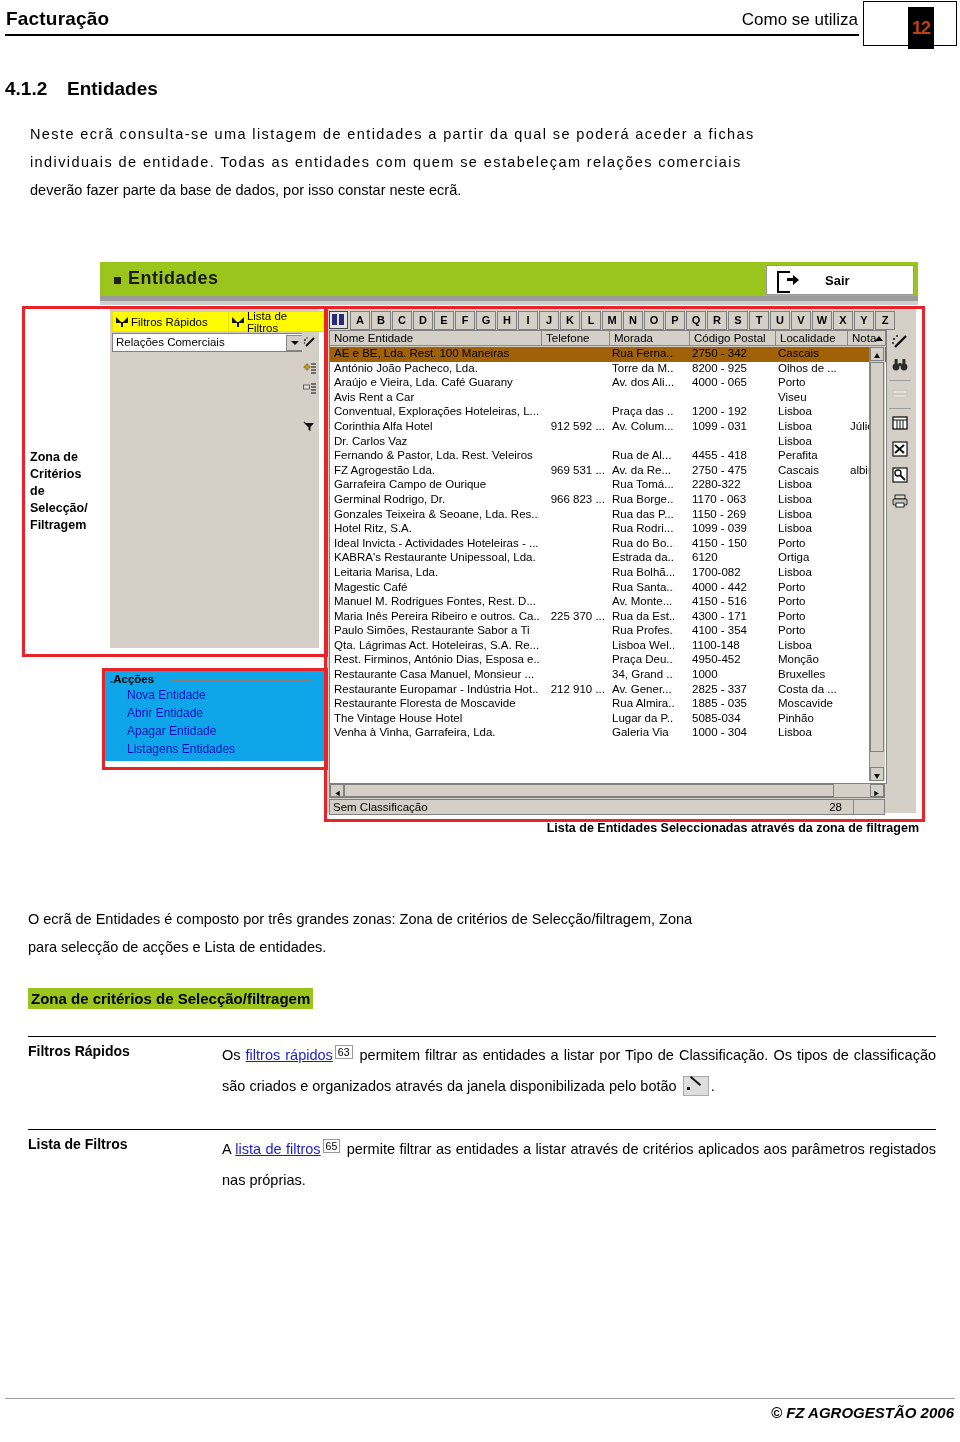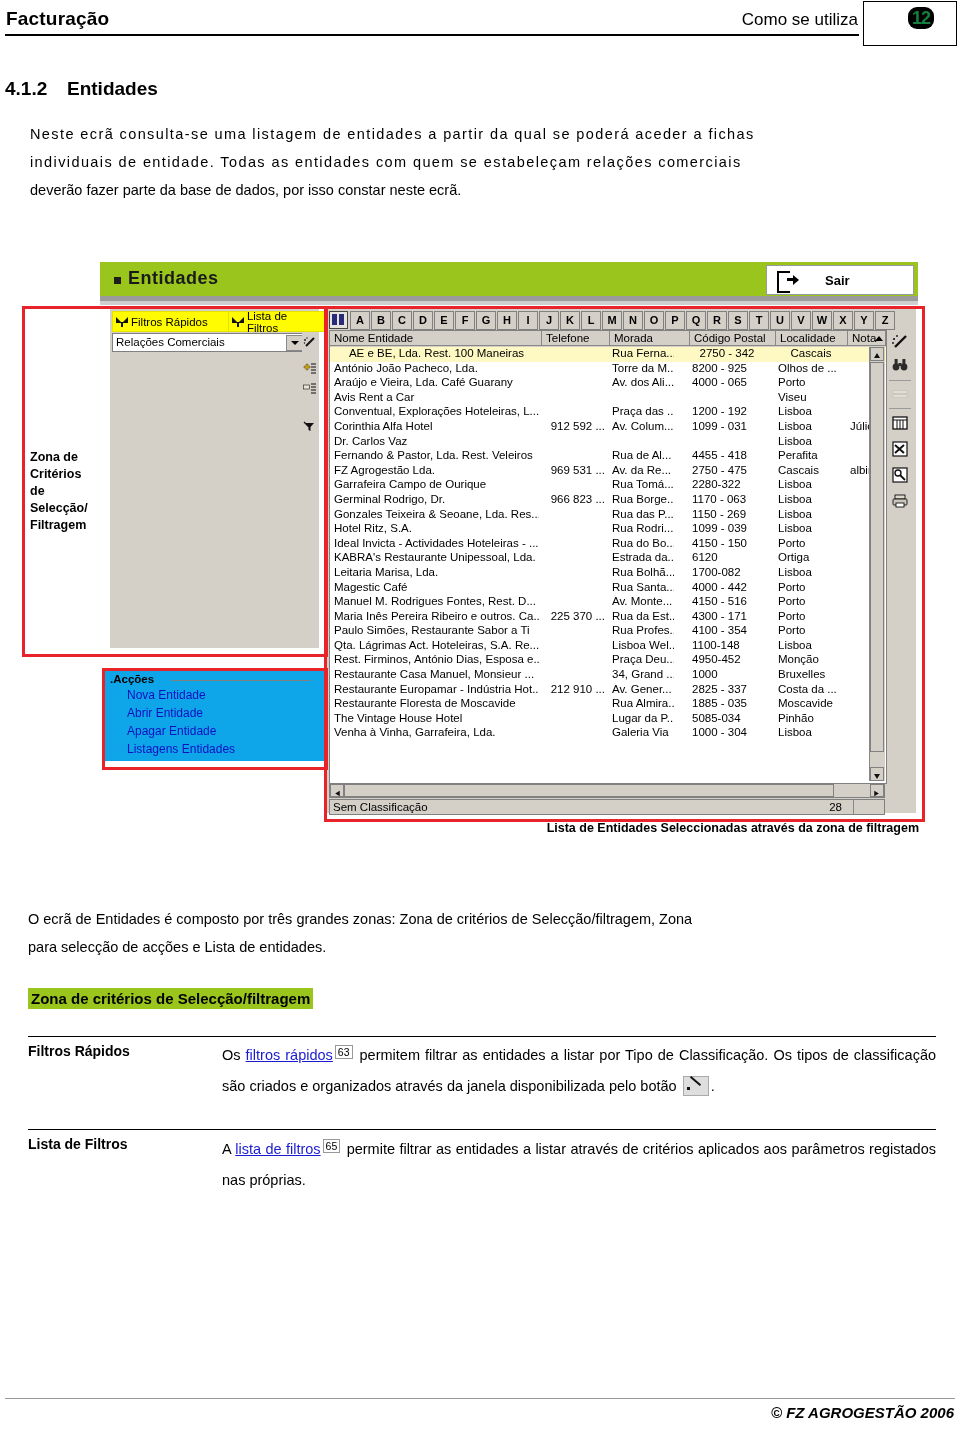--- a/index.html
+++ b/index.html
@@ -26,25 +26,24 @@
   }
   .pg-header .hdr-rule {
     position:absolute; left:5px; top:34px; width:854px; height:2px; background:#000;
   }
   .pg-header .pgnum-box {
     position:absolute; right:3px; top:1px; width:92px; height:43px;
     border:1px solid #000; background:#fff;
   }
   .pg-header .pgnum {
     position:absolute; right:26px; top:7px;
-    background:#000; color:#15803d;
+    background:#000; color:#c2410c;
     font-size:18px; font-weight:bold;
-    padding:1px 4px; line-height:20px;
+    padding:11px 4px; line-height:20px;
     letter-spacing:-1px;
-    border-radius:9px;
   }
 
   
   .sec-head { position:absolute; left:5px; top:78px; font-size:19px; font-weight:bold; }
   .sec-head .num { display:inline-block; width:62px; }
 
   .intro {
     position:absolute; left:30px; top:120px; width:905px;
     font-size:14.5px; line-height:28px;
     text-align:justify;
@@ -190,21 +189,21 @@
   .ghead .hc {
     position:absolute; top:0; height:15px;
     border-right:1px solid #888; border-bottom:1px solid #888;
     font-size:11.5px; padding-left:4px; line-height:15px;
     background:#d4d0c8; box-sizing:border-box;
   }
   .ghead .sortarw { position:absolute; right:3px; top:5px; width:0;height:0;
     border-left:4px solid transparent;border-right:4px solid transparent;border-bottom:5px solid #000;}
   .grows { position:absolute; left:0; top:16px; width:100%; height:436px; overflow:hidden;}
   .grow { position:relative; height:14.6px; font-size:11.5px; white-space:nowrap; }
-  .grow.selr { background:#fef9c3;text-align:center; }
+  .grow.selr { background:#a16207; }
   .grow .c { position:absolute; top:0; overflow:hidden; }
   .c-nome { left:4px; width:205px; }
   .c-tel  { left:215px; width:60px; text-align:right; }
   .c-mor  { left:282px; width:62px; }
   .c-cp   { left:362px; width:70px; }
   .c-loc  { left:448px; width:66px; }
   .c-nota { left:520px; width:40px; }
 
   .vscroll {
     position:absolute; right:1px; top:16px; width:15px; height:434px;

